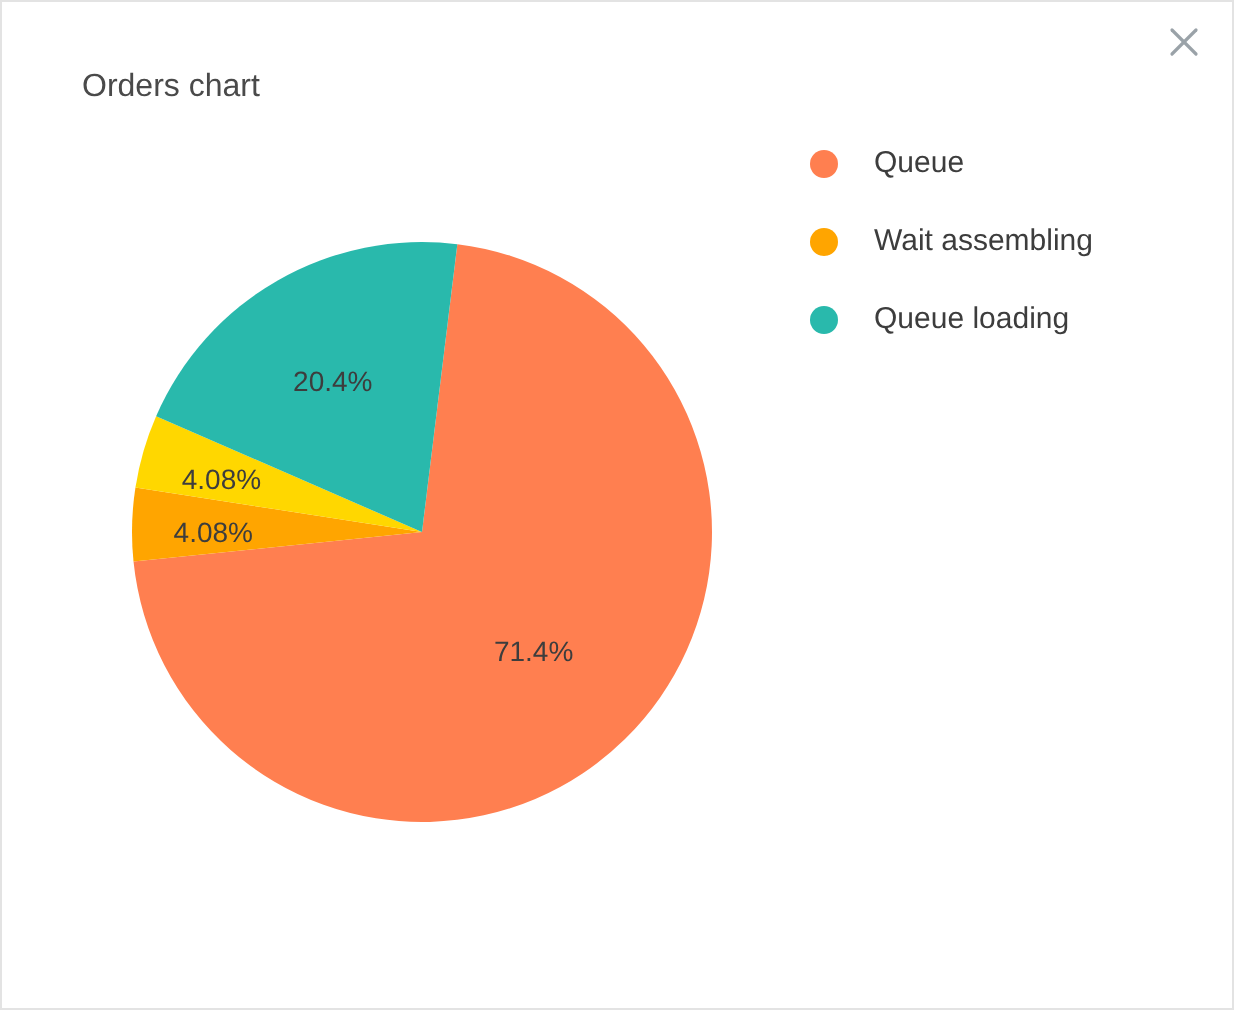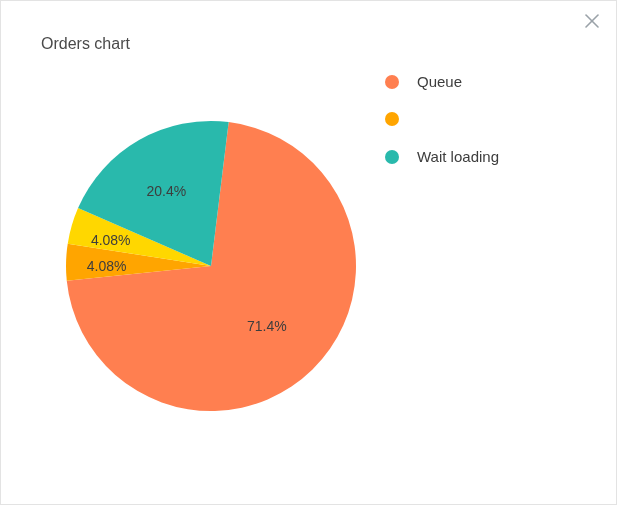--- a/index.html
+++ b/index.html
@@ -39,21 +39,21 @@
   .chart-area {
     position: absolute;
     left: 60px;
     top: 115px;
     width: 300px;
     height: 300px;
   }
   .chart-area svg { width: 300px; height: 300px; }
   .legend {
     position: absolute;
-    left: 384px;
+    left: 404px;
     top: 72px;
     display: flex;
     flex-direction: column;
     gap: 22px;
   }
   .legend-item {
     display: flex;
     align-items: center;
     gap: 18px;
     font-size: 15px;
@@ -100,20 +100,21 @@
       </svg>
   </div>
 
   <div class="legend" id="legend">
       <div class="legend-item">
         <span class="swatch" style="background: rgb(255, 127, 80);"></span>
         <span>Queue</span>
       </div>
       <div class="legend-item">
         <span class="swatch" style="background: rgb(255, 165, 0);"></span>
+        <span>Wait assembling</span>
       </div>
       <div class="legend-item">
         <span class="swatch" style="background: rgb(41, 185, 172);"></span>
-        <span>Wait loading</span>
+        <span>Queue loading</span>
       </div>
     </div>
 
 </div>
 
 </body></html>

